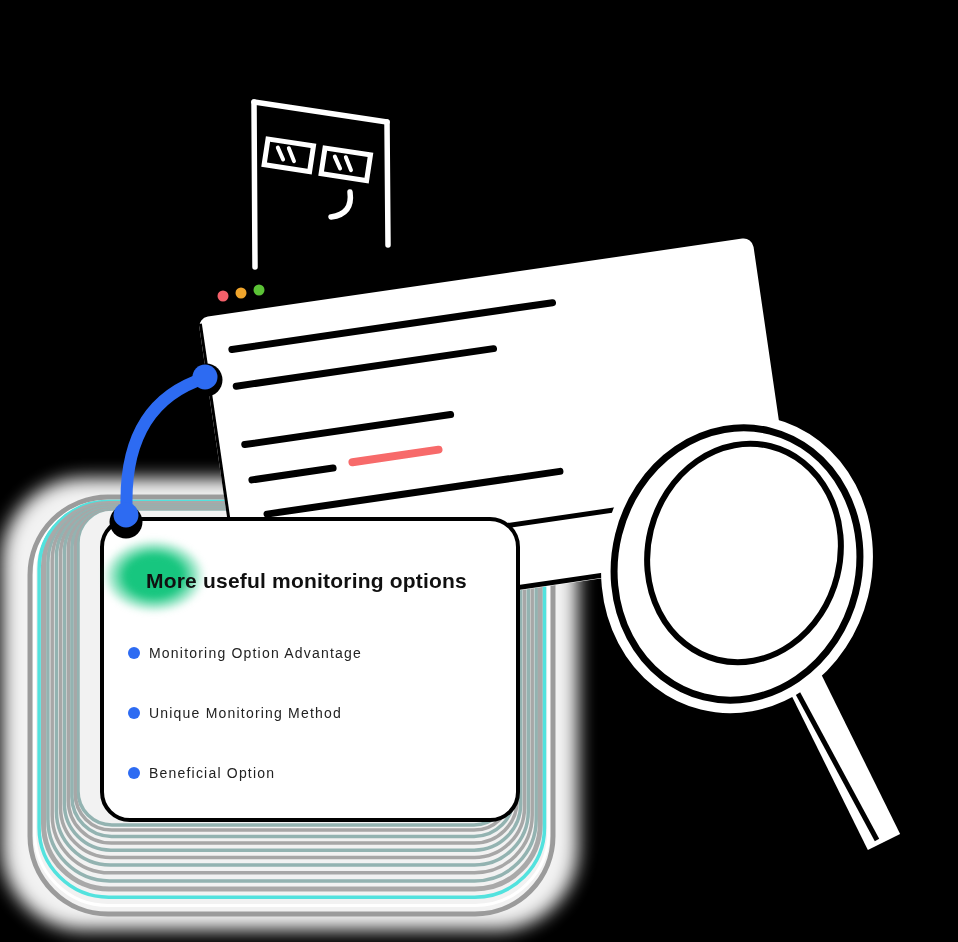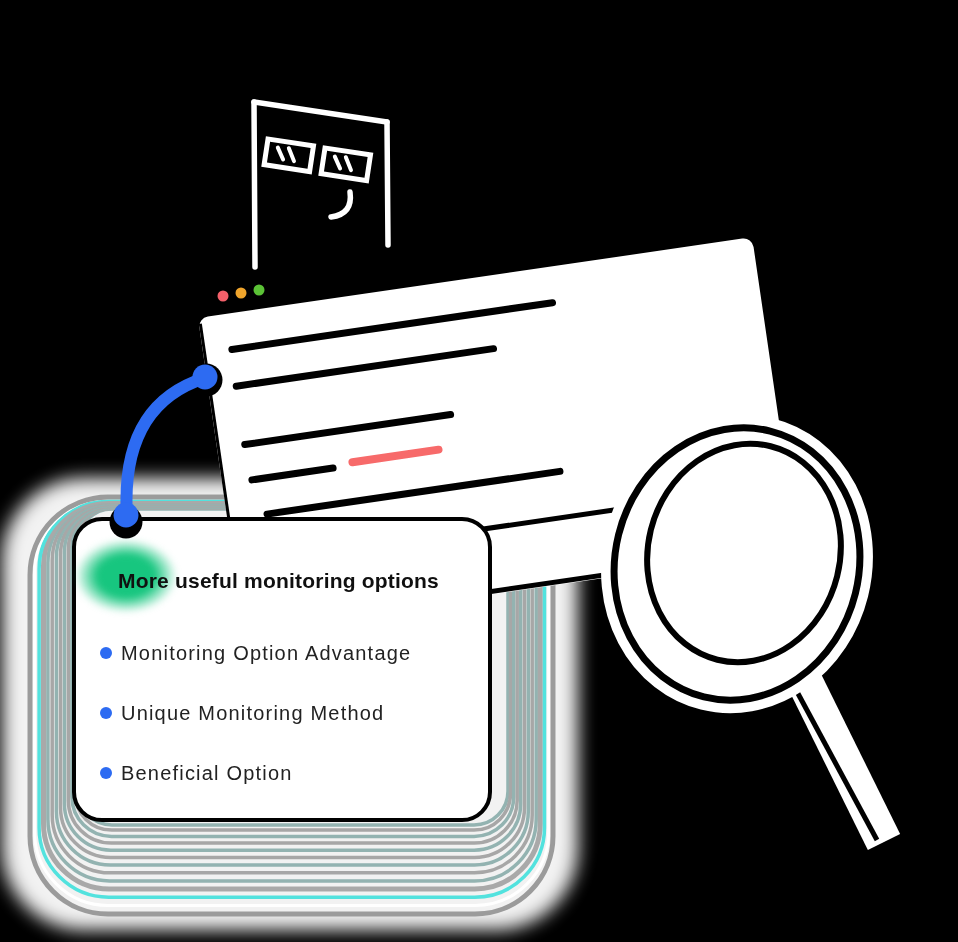--- a/index.html
+++ b/index.html
@@ -3,40 +3,40 @@
 <meta charset="utf-8">
 <style>
   html,body{margin:0;padding:0;background:#000;}
   #stage{
     position:relative;width:958px;height:942px;overflow:hidden;background:#000;
     font-family:"Liberation Sans",sans-serif;
   }
   #bg-svg,#overlay-svg{position:absolute;left:0;top:0;}
   #overlay-svg{pointer-events:none;z-index:3;}
   .card{
-    position:absolute;left:72px;top:517px;width:412px;height:297px;
+    position:absolute;left:100px;top:517px;width:412px;height:297px;
     background:#fff;border:4px solid #000;border-radius:30px;z-index:2;
   }
   .blob{
     position:absolute;left:-4px;top:16px;width:108px;height:78px;border-radius:50%;
     background:radial-gradient(closest-side,#17C67F 0%,#17C67F 52%,rgba(23,198,127,0) 95%);
     filter:blur(3px);
   }
   .card-title{
     position:absolute;left:42px;top:48px;font-size:21px;font-weight:700;
     letter-spacing:.2px;color:#101010;white-space:nowrap;
   }
   .bullet-row{position:absolute;left:0;height:24px;}
   .row-1{top:120px}.row-2{top:180px}.row-3{top:240px}
   .dot{
     position:absolute;left:24px;top:6px;width:12px;height:12px;border-radius:50%;
     background:#2D6BF2;
   }
   .bullet-label{
-    position:absolute;left:45px;top:0;font-size:20px;font-weight:400;
+    position:absolute;left:45px;top:0;font-size:14px;font-weight:400;
     letter-spacing:1.2px;color:#222;line-height:24px;white-space:nowrap;
   }
 </style>
 </head>
 <body>
 
 <div id="stage">
 
   <svg id="bg-svg" width="958" height="942" viewBox="0 0 958 942">
     <defs>

